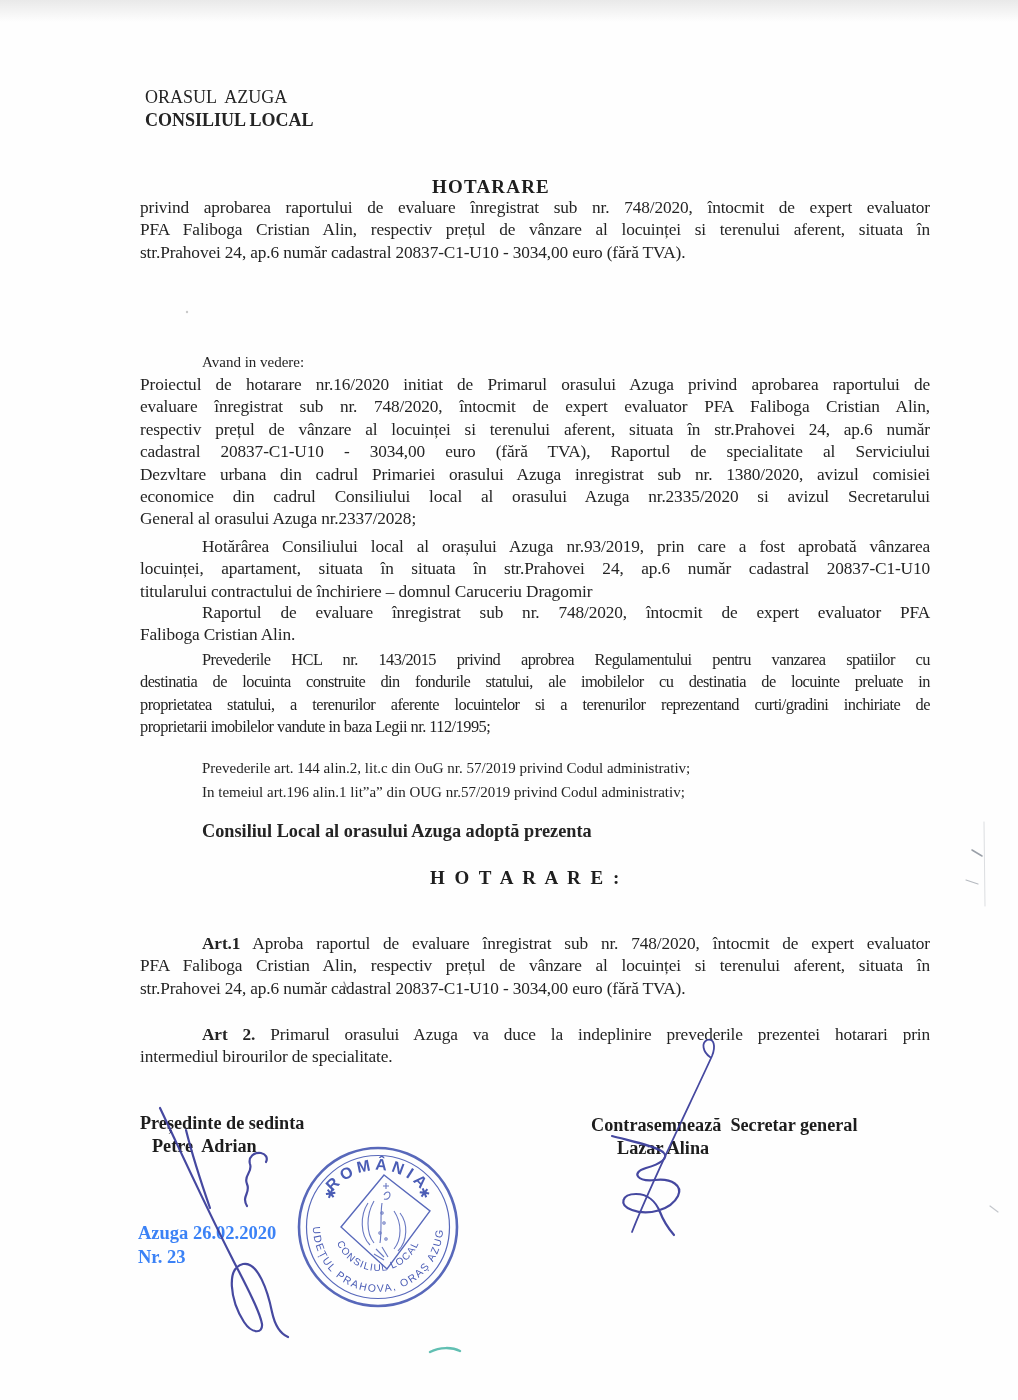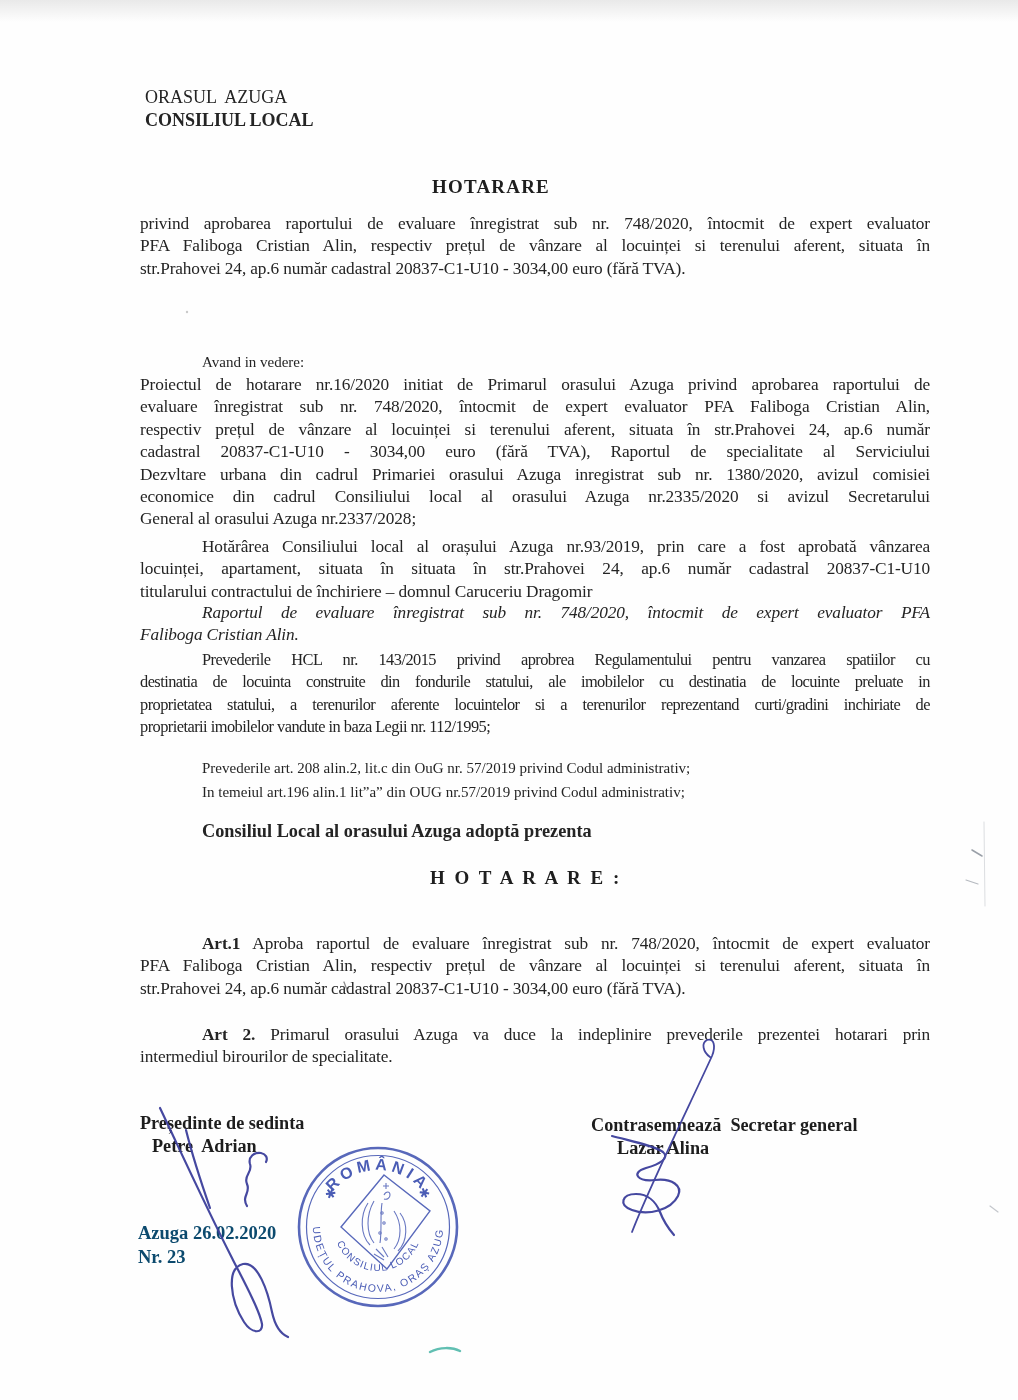--- a/index.html
+++ b/index.html
@@ -14,39 +14,39 @@
   .title1{left:432px;top:176px;font-size:19px;letter-spacing:1.2px;color:#1e1e1e;}
   .title2{left:430px;top:867px;font-size:19px;letter-spacing:2.5px;color:#1e1e1e;}
   .para{position:absolute;left:140px;width:790px;}
   .ln{height:22.4px;line-height:22.4px;font-size:17.3px;letter-spacing:-0.12px;}
   .jl{text-align:justify;text-align-last:justify;}
   .ind{text-indent:62px;}
   .condensed .ln{font-size:16.4px;letter-spacing:-0.55px;}
   .single{position:absolute;left:202px;font-size:15px;line-height:22.4px;}
   .sig-role{font-size:18.2px;line-height:23px;color:#1d1d1d;}
   .sig-name{font-size:18.2px;line-height:23px;color:#1d1d1d;}
-  .footer-line{font-size:18.5px;line-height:24px;color:#0c4a6e;}
+  .footer-line{font-size:18.5px;line-height:24px;color:#3b82f6;}
   .ink-overlay{position:absolute;left:0;top:0;pointer-events:none;}
   .stamp-svg{position:absolute;left:296px;top:1143px;pointer-events:none;}
   .stamp-text{font-family:"Liberation Sans", sans-serif;}
 </style>
 </head>
 <body>
 
 <div class="page">
   <div class="top-shade"></div>
 
   <div class="abs hdr">
     <div class="pre">ORASUL  AZUGA</div>
     <div class="b pre">CONSILIUL LOCAL</div>
   </div>
 
   <div class="abs title1 b">HOTARARE</div>
 
-  <div class="para" style="top:197px;margin-top:16px;">
+  <div class="para" style="top:197px;">
     <div class="ln jl">privind aprobarea raportului de evaluare înregistrat sub nr. 748/2020, întocmit de expert evaluator</div>
     <div class="ln jl">PFA Faliboga Cristian Alin, respectiv prețul de vânzare al locuinței si terenului aferent, situata în</div>
     <div class="ln">str.Prahovei 24, ap.6 număr cadastral  20837-C1-U10 - 3034,00 euro (fără TVA).</div>
   </div>
 
   <div class="single" style="top:351px;">Avand in vedere:</div>
 
   <div class="para" style="top:374px;">
     <div class="ln jl">Proiectul de hotarare nr.16/2020 initiat de Primarul orasului Azuga privind aprobarea raportului de</div>
     <div class="ln jl">evaluare înregistrat sub nr. 748/2020, întocmit de expert evaluator PFA Faliboga Cristian Alin,</div>
@@ -56,33 +56,33 @@
     <div class="ln jl">economice din cadrul Consiliului local al orasului Azuga nr.2335/2020 si avizul Secretarului</div>
     <div class="ln">General al orasului Azuga nr.2337/2028;</div>
   </div>
 
   <div class="para" style="top:536px;">
     <div class="ln jl ind">Hotărârea Consiliului local al orașului Azuga nr.93/2019, prin care a fost aprobată vânzarea</div>
     <div class="ln jl">locuinței, apartament, situata în situata în str.Prahovei 24, ap.6 număr cadastral 20837-C1-U10</div>
     <div class="ln">titularului contractului de închiriere – domnul Caruceriu Dragomir</div>
   </div>
 
-  <div class="para" style="top:602px;font-style:italic;">
+  <div class="para" style="top:602px;">
     <div class="ln jl ind">Raportul de evaluare înregistrat sub nr. 748/2020, întocmit de expert evaluator PFA</div>
     <div class="ln">Faliboga Cristian Alin.</div>
   </div>
 
   <div class="para condensed" style="top:649px;">
     <div class="ln jl ind">Prevederile HCL nr. 143/2015 privind aprobrea Regulamentului pentru vanzarea spatiilor cu</div>
     <div class="ln jl">destinatia de locuinta construite din fondurile statului, ale imobilelor cu destinatia de locuinte preluate in</div>
     <div class="ln jl">proprietatea statului, a terenurilor aferente locuintelor si a terenurilor reprezentand curti/gradini inchiriate de</div>
     <div class="ln">proprietarii imobilelor vandute in baza Legii nr. 112/1995;</div>
   </div>
 
-  <div class="single" style="top:757px;">Prevederile art. 208 alin.2, lit.c din OuG nr. 57/2019 privind Codul administrativ;</div>
+  <div class="single" style="top:757px;">Prevederile art. 144 alin.2, lit.c din OuG nr. 57/2019 privind Codul administrativ;</div>
   <div class="single" style="top:781px;">In temeiul art.196 alin.1 lit”a” din OUG nr.57/2019 privind Codul administrativ;</div>
 
   <div class="single b" style="top:820px;font-size:18.3px;">Consiliul Local al orasului Azuga adoptă prezenta</div>
 
   <div class="abs title2 b">H O T A R A R E :</div>
 
   <div class="para" style="top:933px;">
     <div class="ln jl ind"><span class="b">Art.1</span> <span>Aproba raportul de evaluare înregistrat sub nr. 748/2020, întocmit de expert evaluator</span></div>
     <div class="ln jl">PFA Faliboga Cristian Alin, respectiv prețul de vânzare al locuinței si terenului aferent, situata în</div>
     <div class="ln">str.Prahovei 24, ap.6 număr cadastral  20837-C1-U10 - 3034,00 euro (fără TVA).</div>

